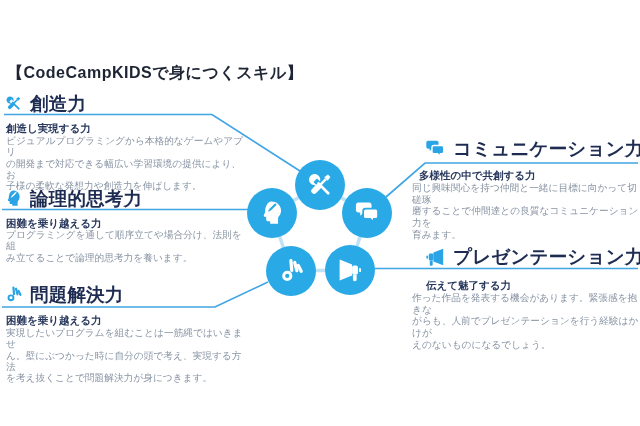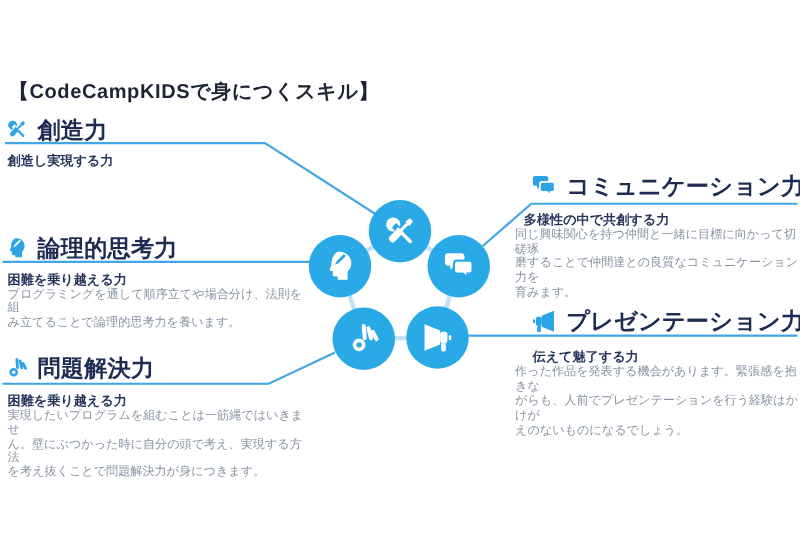--- a/index.html
+++ b/index.html
@@ -131,20 +131,23 @@
       </svg>
   </div>
 
   <div class="sec-header" style="left:4px; top:91px;justify-content:flex-end;">
     <span class="hicon"><svg>
           <use href="#sym-tools"></use>
         </svg></span>
     <span class="sec-label">創造力</span>
   </div>
   <div class="sec-subtitle" style="left:6px; top:122px;">創造し実現する力</div>
+  <div class="sec-body" style="left:6px; top:135px; width:244px;">ビジュアルプログラミングから本格的なゲームやアプリ
+の開発まで対応できる幅広い学習環境の提供により、お
+子様の柔軟な発想力や創造力を伸ばします。</div>
 
   <div class="sec-header" style="left:4px; top:186px;">
     <span class="hicon"><svg>
           <use href="#sym-head"></use>
         </svg></span>
     <span class="sec-label">論理的思考力</span>
   </div>
   <div class="sec-subtitle" style="left:6px; top:217px;">困難を乗り越える力</div>
   <div class="sec-body" style="left:6px; top:230px; width:244px;font-family:Liberation Mono, monospace;">プログラミングを通して順序立てや場合分け、法則を組
 み立てることで論理的思考力を養います。</div>

